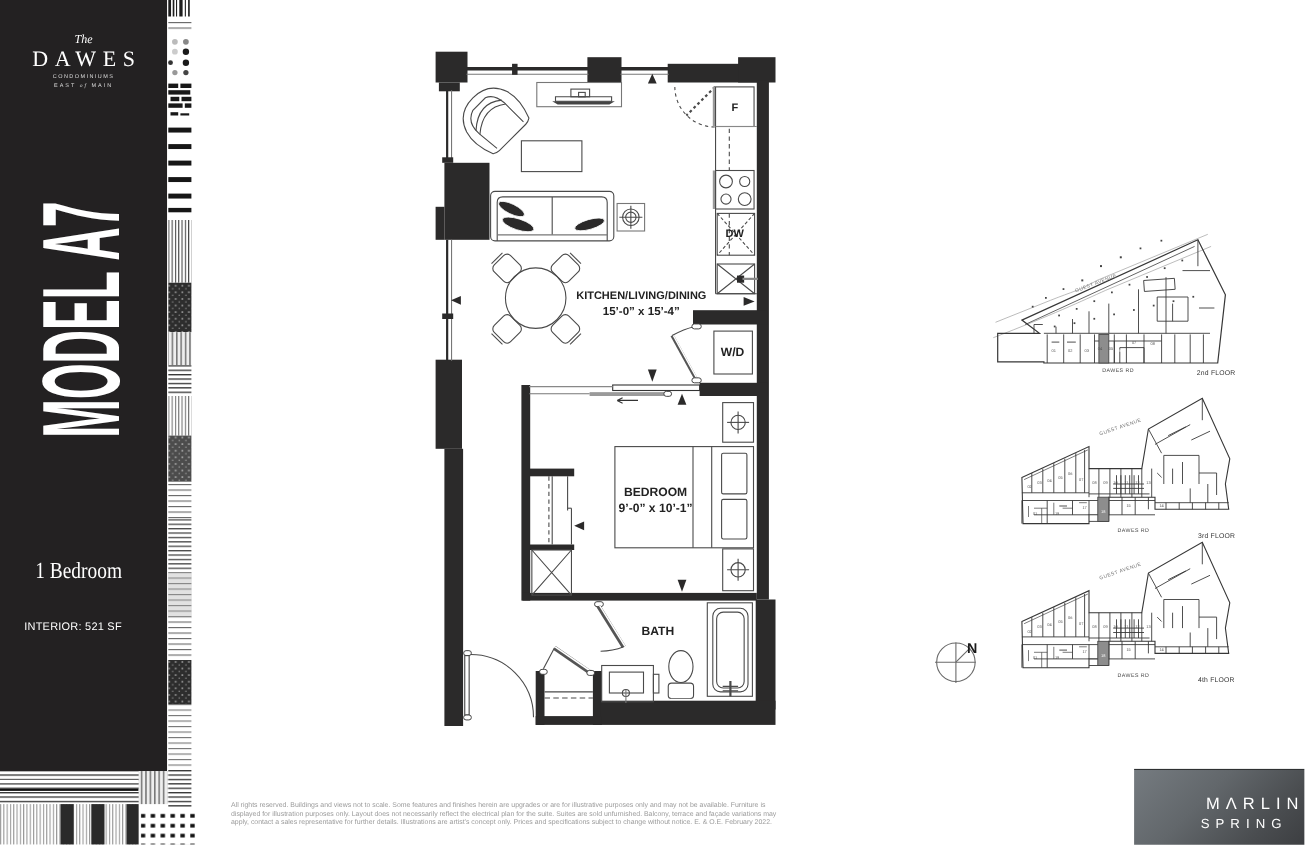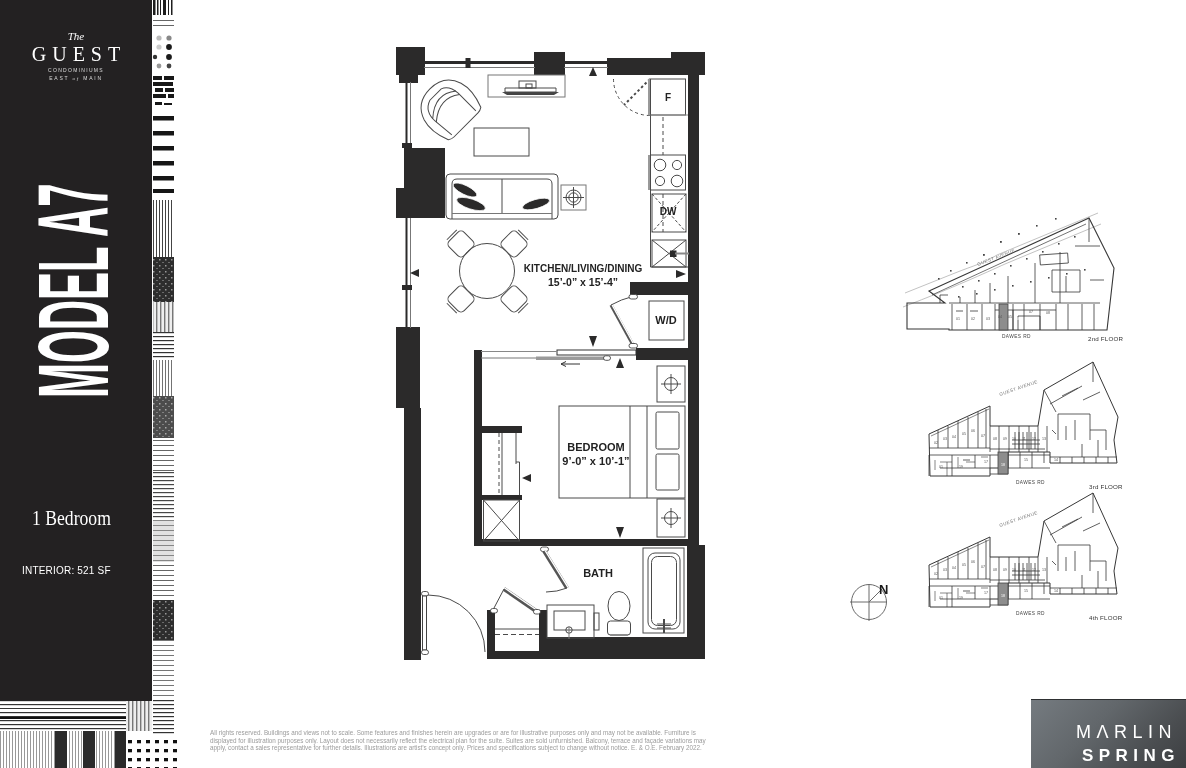--- a/index.html
+++ b/index.html
@@ -8,21 +8,21 @@
   .abs{position:absolute;}
 </style>
 </head>
 <body>
 <div class="page">
 
 <div class="abs" style="left:0;top:0;width:152px;height:701px;background:#232122;"></div>
 
 <div class="abs" style="left:0;top:30px;width:152px;text-align:center;color:#fff;">
   <div style="font-family:'Liberation Serif',serif;font-style:italic;font-size:11px;">The</div>
-  <div style="font-family:'Liberation Serif',serif;font-size:20px;letter-spacing:6px;margin-top:1px;text-indent:6px;">GUEST</div>
+  <div style="font-family:'Liberation Serif',serif;font-size:20px;letter-spacing:6px;margin-top:1px;text-indent:6px;">DAWES</div>
   <div style="font-size:5px;letter-spacing:1.3px;margin-top:1px;color:#ddd;">CONDOMINIUMS</div>
   <div style="font-size:5px;letter-spacing:1.8px;margin-top:2px;color:#ddd;">EAST <i style="font-family:'Liberation Serif',serif">of</i> MAIN</div>
 </div>
 
 <svg class="abs" style="left:0;top:150px;" width="152" height="280" viewBox="0 0 152 280">
   <text transform="translate(108,248) rotate(-90) scale(0.42,1)" font-family="Liberation Sans" font-weight="bold" font-size="100" fill="#ffffff">MODEL A7</text>
 </svg>
 
 <div class="abs" style="left:32px;top:506px;color:#fff;font-family:'Liberation Serif',serif;font-size:21px;transform:scaleX(0.84);transform-origin:0 0;">1 Bedroom</div>
 
@@ -526,17 +526,17 @@
   <text x="879" y="594" font-size="13" font-weight="bold" fill="#1a1a1a" font-family="Liberation Sans">N</text>
 </svg>
 
 <div class="abs" style="left:210px;top:729px;color:#9b9b9b;font-size:6.3px;line-height:7.5px;white-space:nowrap;">
 All rights reserved. Buildings and views not to scale. Some features and finishes herein are upgrades or are for illustrative purposes only and may not be available. Furniture is<br>
 displayed for illustration purposes only. Layout does not necessarily reflect the electrical plan for the suite. Suites are sold unfurnished. Balcony, terrace and façade variations may<br>
 apply, contact a sales representative for further details. Illustrations are artist’s concept only. Prices and specifications subject to change without notice. E. &amp; O.E. February 2022.
 </div>
 
 <div class="abs" style="left:1031px;top:699px;width:155px;height:69px;background:linear-gradient(135deg,#757b80 0%,#62676b 40%,#4a4d50 75%,#3c3e41 100%);border-top:1px solid #2e3032;">
-  <div style="text-align:left;color:#fff;font-size:18px;letter-spacing:5.5px;margin-top:22px;margin-left:40px;text-indent:5px;">MΛRLIN</div>
-  <div style="text-align:center;color:#fff;font-size:17px;letter-spacing:5.5px;margin-top:3px;margin-left:40px;text-indent:5px;font-weight:bold;">SPRING</div>
+  <div style="text-align:right;color:#fff;font-size:15px;letter-spacing:5.5px;margin-top:22px;margin-left:40px;text-indent:5px;">MΛRLIN</div>
+  <div style="text-align:center;color:#fff;font-size:12px;letter-spacing:5.5px;margin-top:3px;margin-left:40px;text-indent:5px;">SPRING</div>
 </div>
 
 </div>
 
 </body></html>

